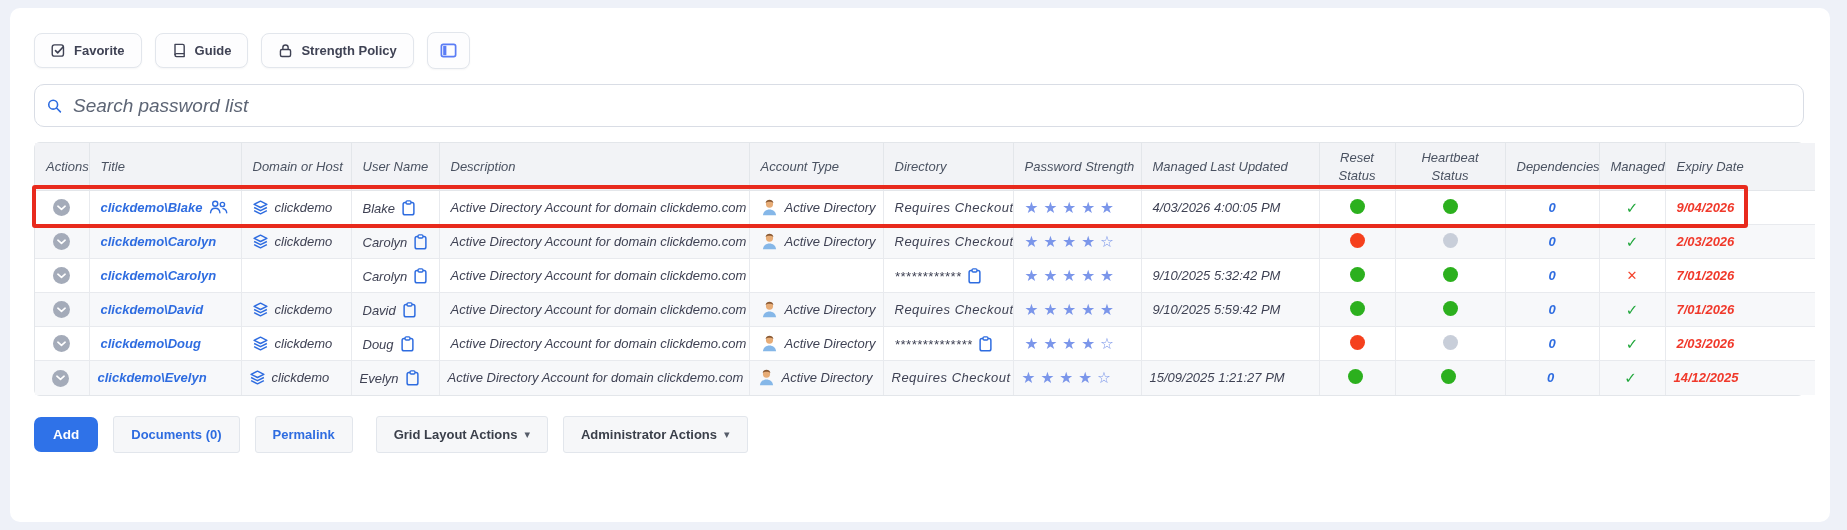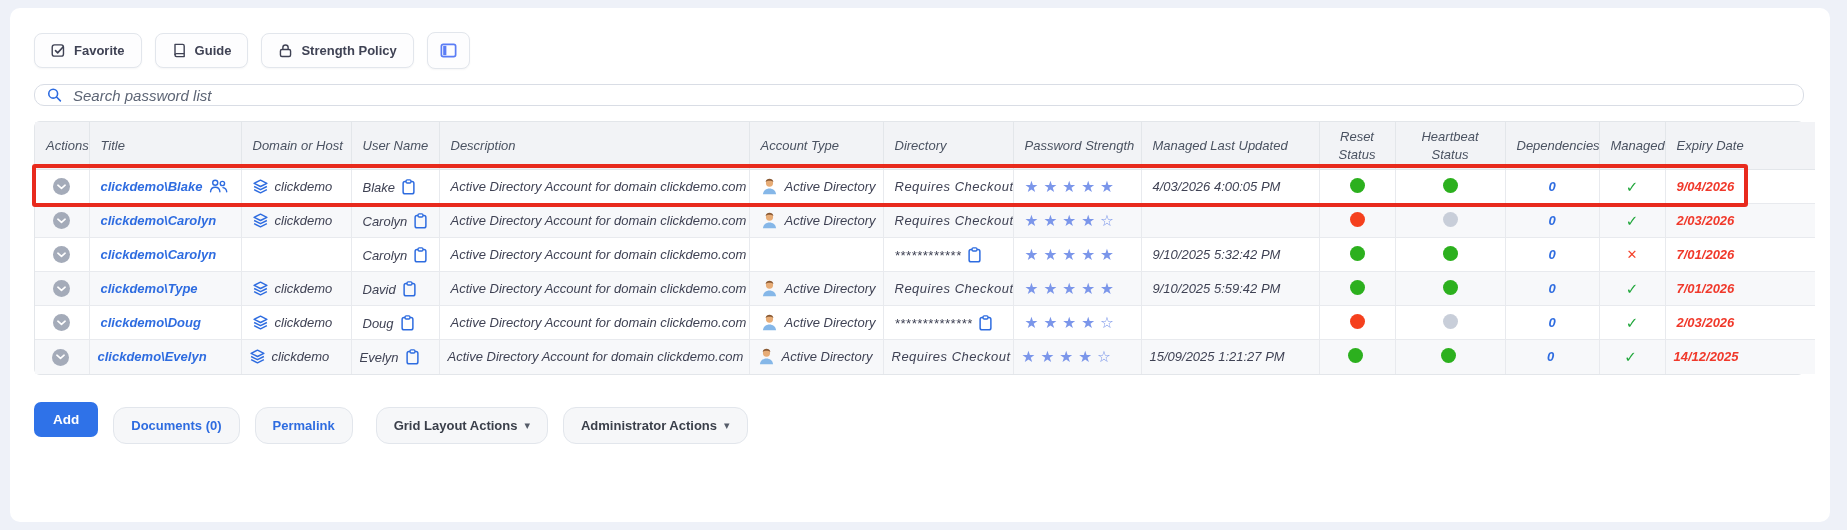--- a/index.html
+++ b/index.html
@@ -38,22 +38,22 @@
     padding:9px 16px; font-size:13px; font-weight:700; color:#3f4254;
     cursor:pointer; font-family:inherit; box-shadow:0 1px 2px rgba(20,30,60,.04);
   }
   .tbtn.icon-only { padding:9px 12px; }
   .bic { width:15px; height:15px; }
   .bic-lg { width:17px; height:17px; }
   
   .search-wrap { position:relative; margin-top:15px; }
   .search-ic { position:absolute; left:13px; top:50%; transform:translateY(-50%); width:15px; height:15px; }
   .search-input {
-    width:100%; height:22px; border:1px solid #d9dde5; border-radius:10px;
-    padding:0 14px 0 38px; font-size:15px; font-family:inherit; color:#0369a1;
+    width:100%; height:43px; border:1px solid #d9dde5; border-radius:10px;
+    padding:0 14px 0 38px; font-size:19px; font-family:inherit; color:#0369a1;
     outline:none; background:#fff;
   }
   .search-input::placeholder { font-style:italic; color:#5d6575; opacity:1; }
   
   .table-wrap { position:relative; margin-top:15px; border:1px solid #e3e6ea; border-radius:6px; }
   table { width:100%; border-collapse:collapse; table-layout:fixed; font-size:13px;font-style:italic; }
   thead th {
     background:#f2f3f6; color:#4a5261; font-weight:400; text-align:left;
     padding:6px 11px; height:46px; border-right:1px solid #e3e6ea; border-bottom:1px solid #e3e6ea;
     white-space:nowrap; overflow:hidden; vertical-align:middle; font-size:13px; cursor:pointer;
@@ -97,23 +97,23 @@
     border:4px solid #e82a1d; border-radius:3px;
     pointer-events:none; z-index:4;
   }
   
   .footer { display:flex; gap:15px; align-items:center; margin-top:20px; }
   .add-btn {
     background:#2f72e8; color:#fff; font-weight:700; border:none; border-radius:7px;
     padding:10px 19px; font-size:13.5px; cursor:pointer; font-family:inherit;
   }
   .fbtn {
-    background:#f6f7f9; border:1px solid #e2e6ec; border-radius:13px;
+    background:#f6f7f9; border:1px solid #e2e6ec; border-radius:3px;
     padding:10px 17px; font-size:13px; font-weight:700; cursor:pointer; font-family:inherit;
-    display:inline-flex; align-items:center; gap:7px;margin-top:12px;
+    display:inline-flex; align-items:center; gap:7px;
   }
   .fbtn.link { color:#2e6ce0; }
   .fbtn.dark { color:#3a3f4a; }
   .fbtn.gap { margin-left:8px; }
   .caret { font-size:11px; color:#555c69; font-family:"DejaVu Sans",sans-serif; }
 </style>
 </head>
 <body>
 
 <svg style="position:absolute;width:0;height:0" aria-hidden="true">
@@ -322,21 +322,21 @@
           <td class="c-man"><span class="managed" data-state="cross"></span></td>
           <td><span class="expiry">7/01/2026</span></td>
         </tr>
 
         <tr>
           <td class="c-actions"><span class="act-btn">
                 <svg>
                   <use href="#sym-chevron-down"></use>
                 </svg>
               </span></td>
-          <td><a class="title-link">clickdemo\Type</a></td>
+          <td><a class="title-link">clickdemo\David</a></td>
           <td data-has="clickdemo"><svg class="layers-ic">
                 <use href="#sym-layers"></use>
               </svg><span>clickdemo</span></td>
           <td><span>David</span><svg class="copy-ic">
                 <use href="#sym-copy"></use>
               </svg></td>
           <td>Active Directory Account for domain clickdemo.com</td>
           <td data-has="Active Directory"><svg class="person-ic">
                 <use href="#sym-person"></use>
               </svg><span>Active Directory</span></td>

